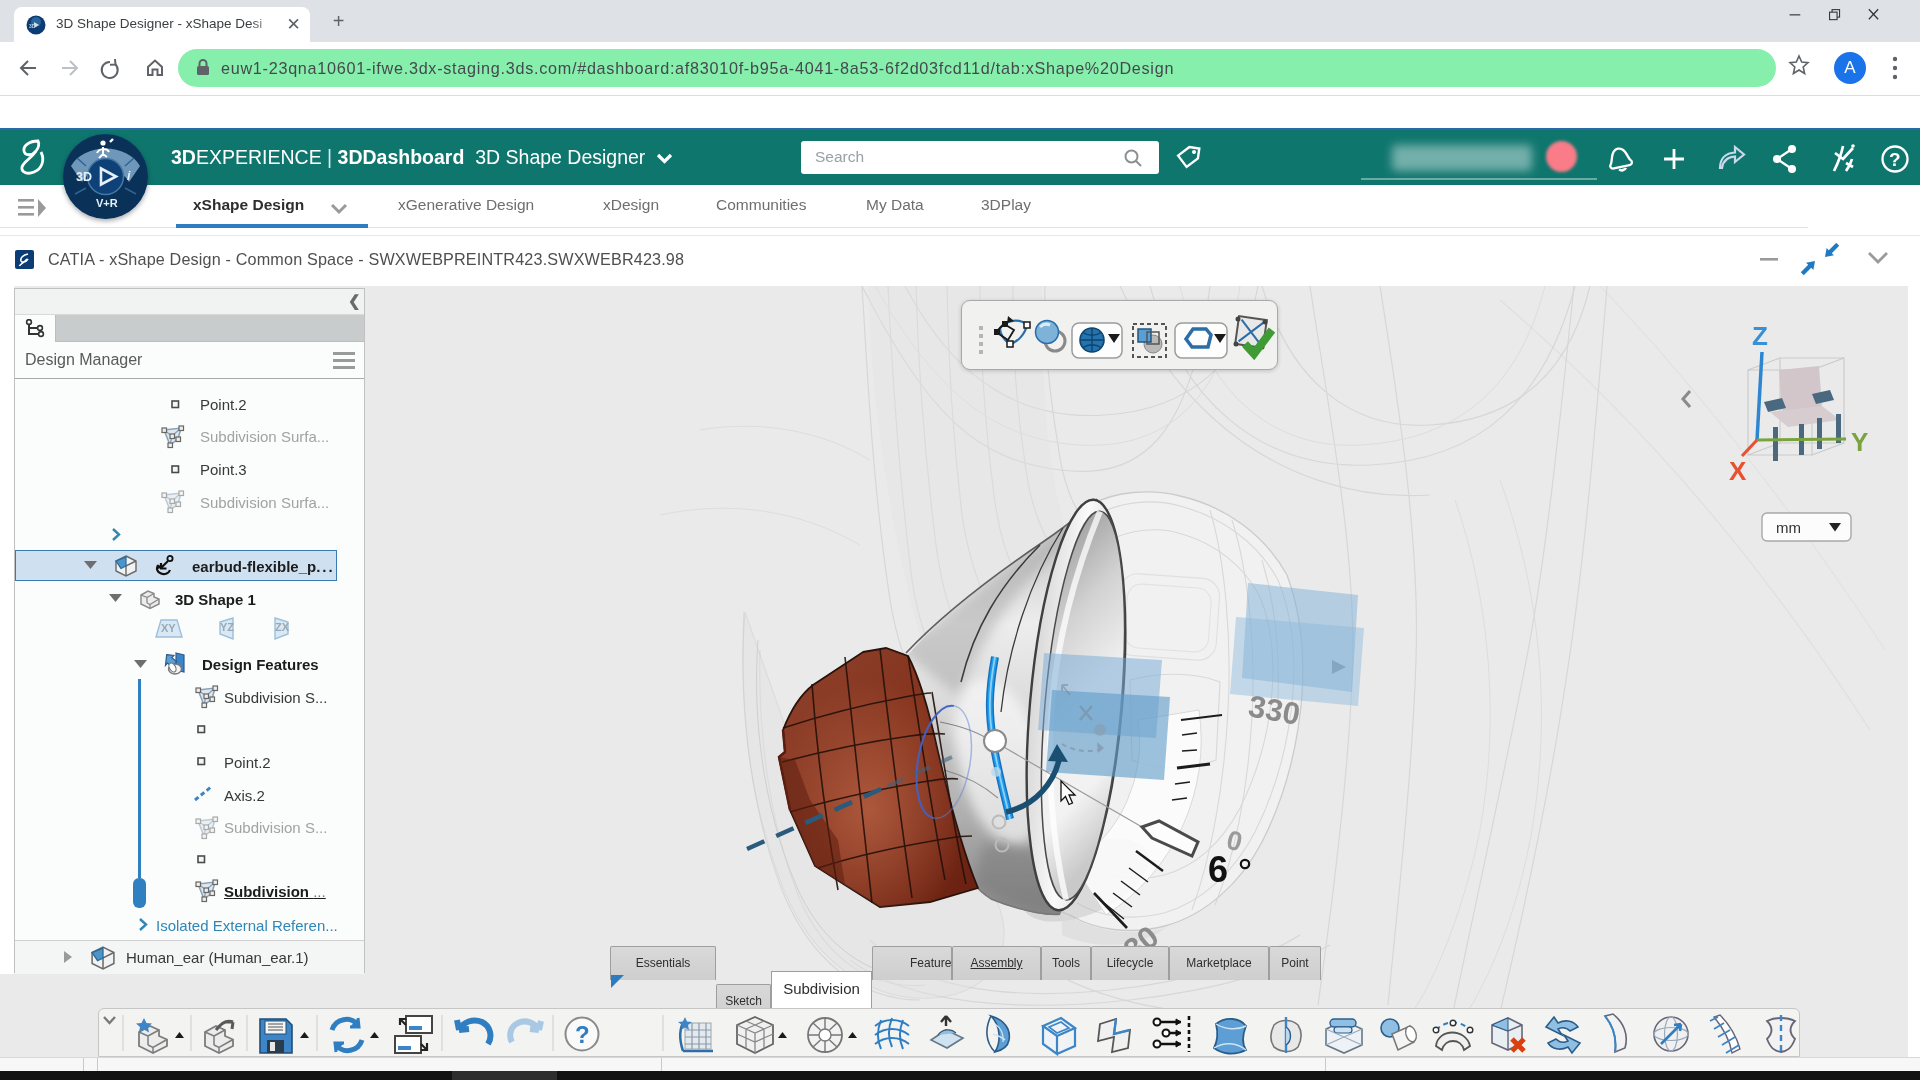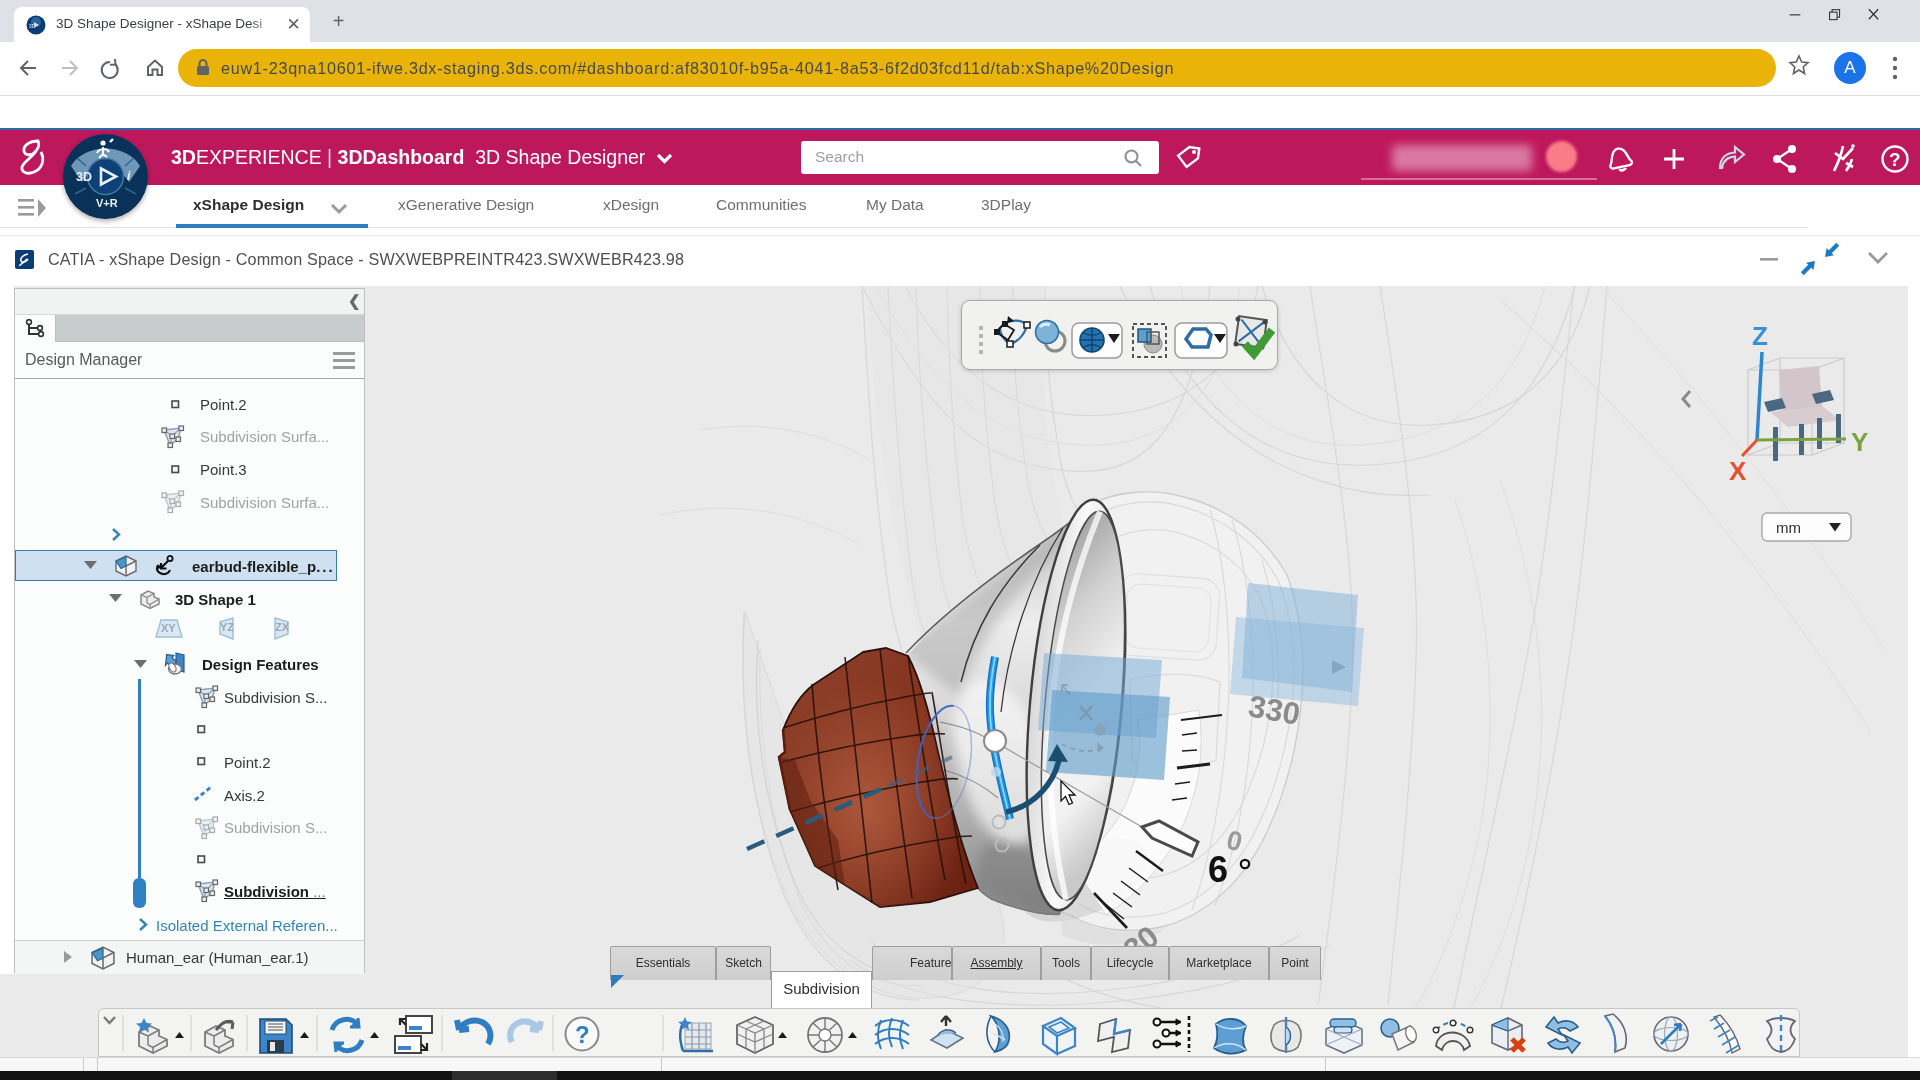--- a/index.html
+++ b/index.html
@@ -9,25 +9,25 @@
 
 
 #tabstrip { position:absolute; left:0; top:0; width:1920px; height:42px; background:#dee1e6; }
 #tab { position:absolute; left:14px; top:7px; width:296px; height:35px; background:#fff; border-radius:8px 8px 0 0; }
 #tabtitle { position:absolute; left:42px; top:9px; width:222px; font-size:13.5px; color:#3c4043; white-space:nowrap; overflow:hidden; }
 #tabfade { position:absolute; right:30px; top:6px; width:30px; height:24px; background:linear-gradient(90deg,rgba(255,255,255,0),#fff); }
 .tabx { position:absolute; right:8px; top:9px; width:17px; height:17px; color:#5f6368; font-size:17px; line-height:17px; text-align:center; }
 #newtab { position:absolute; left:330px; top:13px; width:17px; height:17px; color:#5f6368; font-size:20px; line-height:16px; text-align:center; font-weight:400;}
 .winctl { position:absolute; top:0px; height:30px; color:#202124; }
 #addrrow { position:absolute; left:0; top:42px; width:1920px; height:54px; background:#fff; border-bottom:1px solid #dadce0; }
-#omnibox { position:absolute; left:178px; top:7px; width:1598px; height:38px; background:#eab308; border-radius:19px; }
+#omnibox { position:absolute; left:178px; top:7px; width:1598px; height:38px; background:#86efac; border-radius:19px; }
 #url { position:absolute; left:43px; top:10px; font-size:16.2px; color:#45494e; letter-spacing:0.72px; white-space:nowrap; }
 
 
-#bluebar { position:absolute; left:0; top:128px; width:1920px; height:57px; background:#be185d; border-top:2px solid #2a6aa8; }
+#bluebar { position:absolute; left:0; top:128px; width:1920px; height:57px; background:#0f766e; border-top:2px solid #2a6aa8; }
 #brand { position:absolute; left:171px; top:16px; color:#fff; font-size:19.5px; white-space:nowrap; }
 #searchbox { position:absolute; left:801px; top:11px; width:358px; height:33px; background:#fff; border-radius:3px; }
 #compass { position:absolute; left:63px; top:134px; width:85px; height:85px; border-radius:50%;
   background:radial-gradient(circle at 50% 42%, #1b5f9e 0%, #0d3a6d 55%, #082a52 100%); z-index:20;
   box-shadow:0 2px 5px rgba(0,0,0,.35); }
 
 #navrow { position:absolute; left:0; top:185px; width:1808px; height:43px; background:#fff; border-bottom:1px solid #e2e2e2; }
 .navtab { position:absolute; top:11px; font-size:15.5px; color:#6e6e6e; white-space:nowrap; }
 #underline { position:absolute; left:176px; top:39px; width:192px; height:4px; background:#2f7dc1; }
 
@@ -692,21 +692,21 @@
         <path d="M11 1 L21 6 L21 16 L11 21 L1 16 L1 6 Z" fill="#f2f2f2" stroke="#6a6a6a" stroke-width="1.4"></path>
         <path d="M1 6 L11 11 L21 6 M11 11 V21" stroke="#6a6a6a" stroke-width="1.4" fill="none"></path>
         <path d="M1 6 L11 2 L11 11 L6 13.5 Z" fill="#4d94c8" stroke="#2b6999" stroke-width="1.2"></path>
       </svg>
       <div class="abs" style="left:111px;top:8px;font-size:15px;color:#383838">Human_ear (Human_ear.1)</div>
     </div>
   </div>
 
   <div class="btab" style="left:610px;width:106px;">Essentials</div>
   <div id="esscorner"></div>
-  <div class="btab" style="left:716px;width:55px;">Sketch</div>
+  <div class="btab" style="left:716px;width:55px;margin-top:38px;">Sketch</div>
   <div class="btab" style="left:872px;width:80px;padding-left:37px;">Features</div>
   <div class="btab" style="left:952px;width:89px;text-decoration:underline;">Assembly</div>
   <div class="btab" style="left:1041px;width:50px;">Tools</div>
   <div class="btab" style="left:1091px;width:78px;">Lifecycle</div>
   <div class="btab" style="left:1169px;width:100px;">Marketplace</div>
   <div class="btab" style="left:1269px;width:52px;">Point</div>
   <div id="btabactive">Subdivision</div>
 
   <div id="btoolbar">
     <svg width="1700" height="47" viewBox="98 1009 1700 47">

